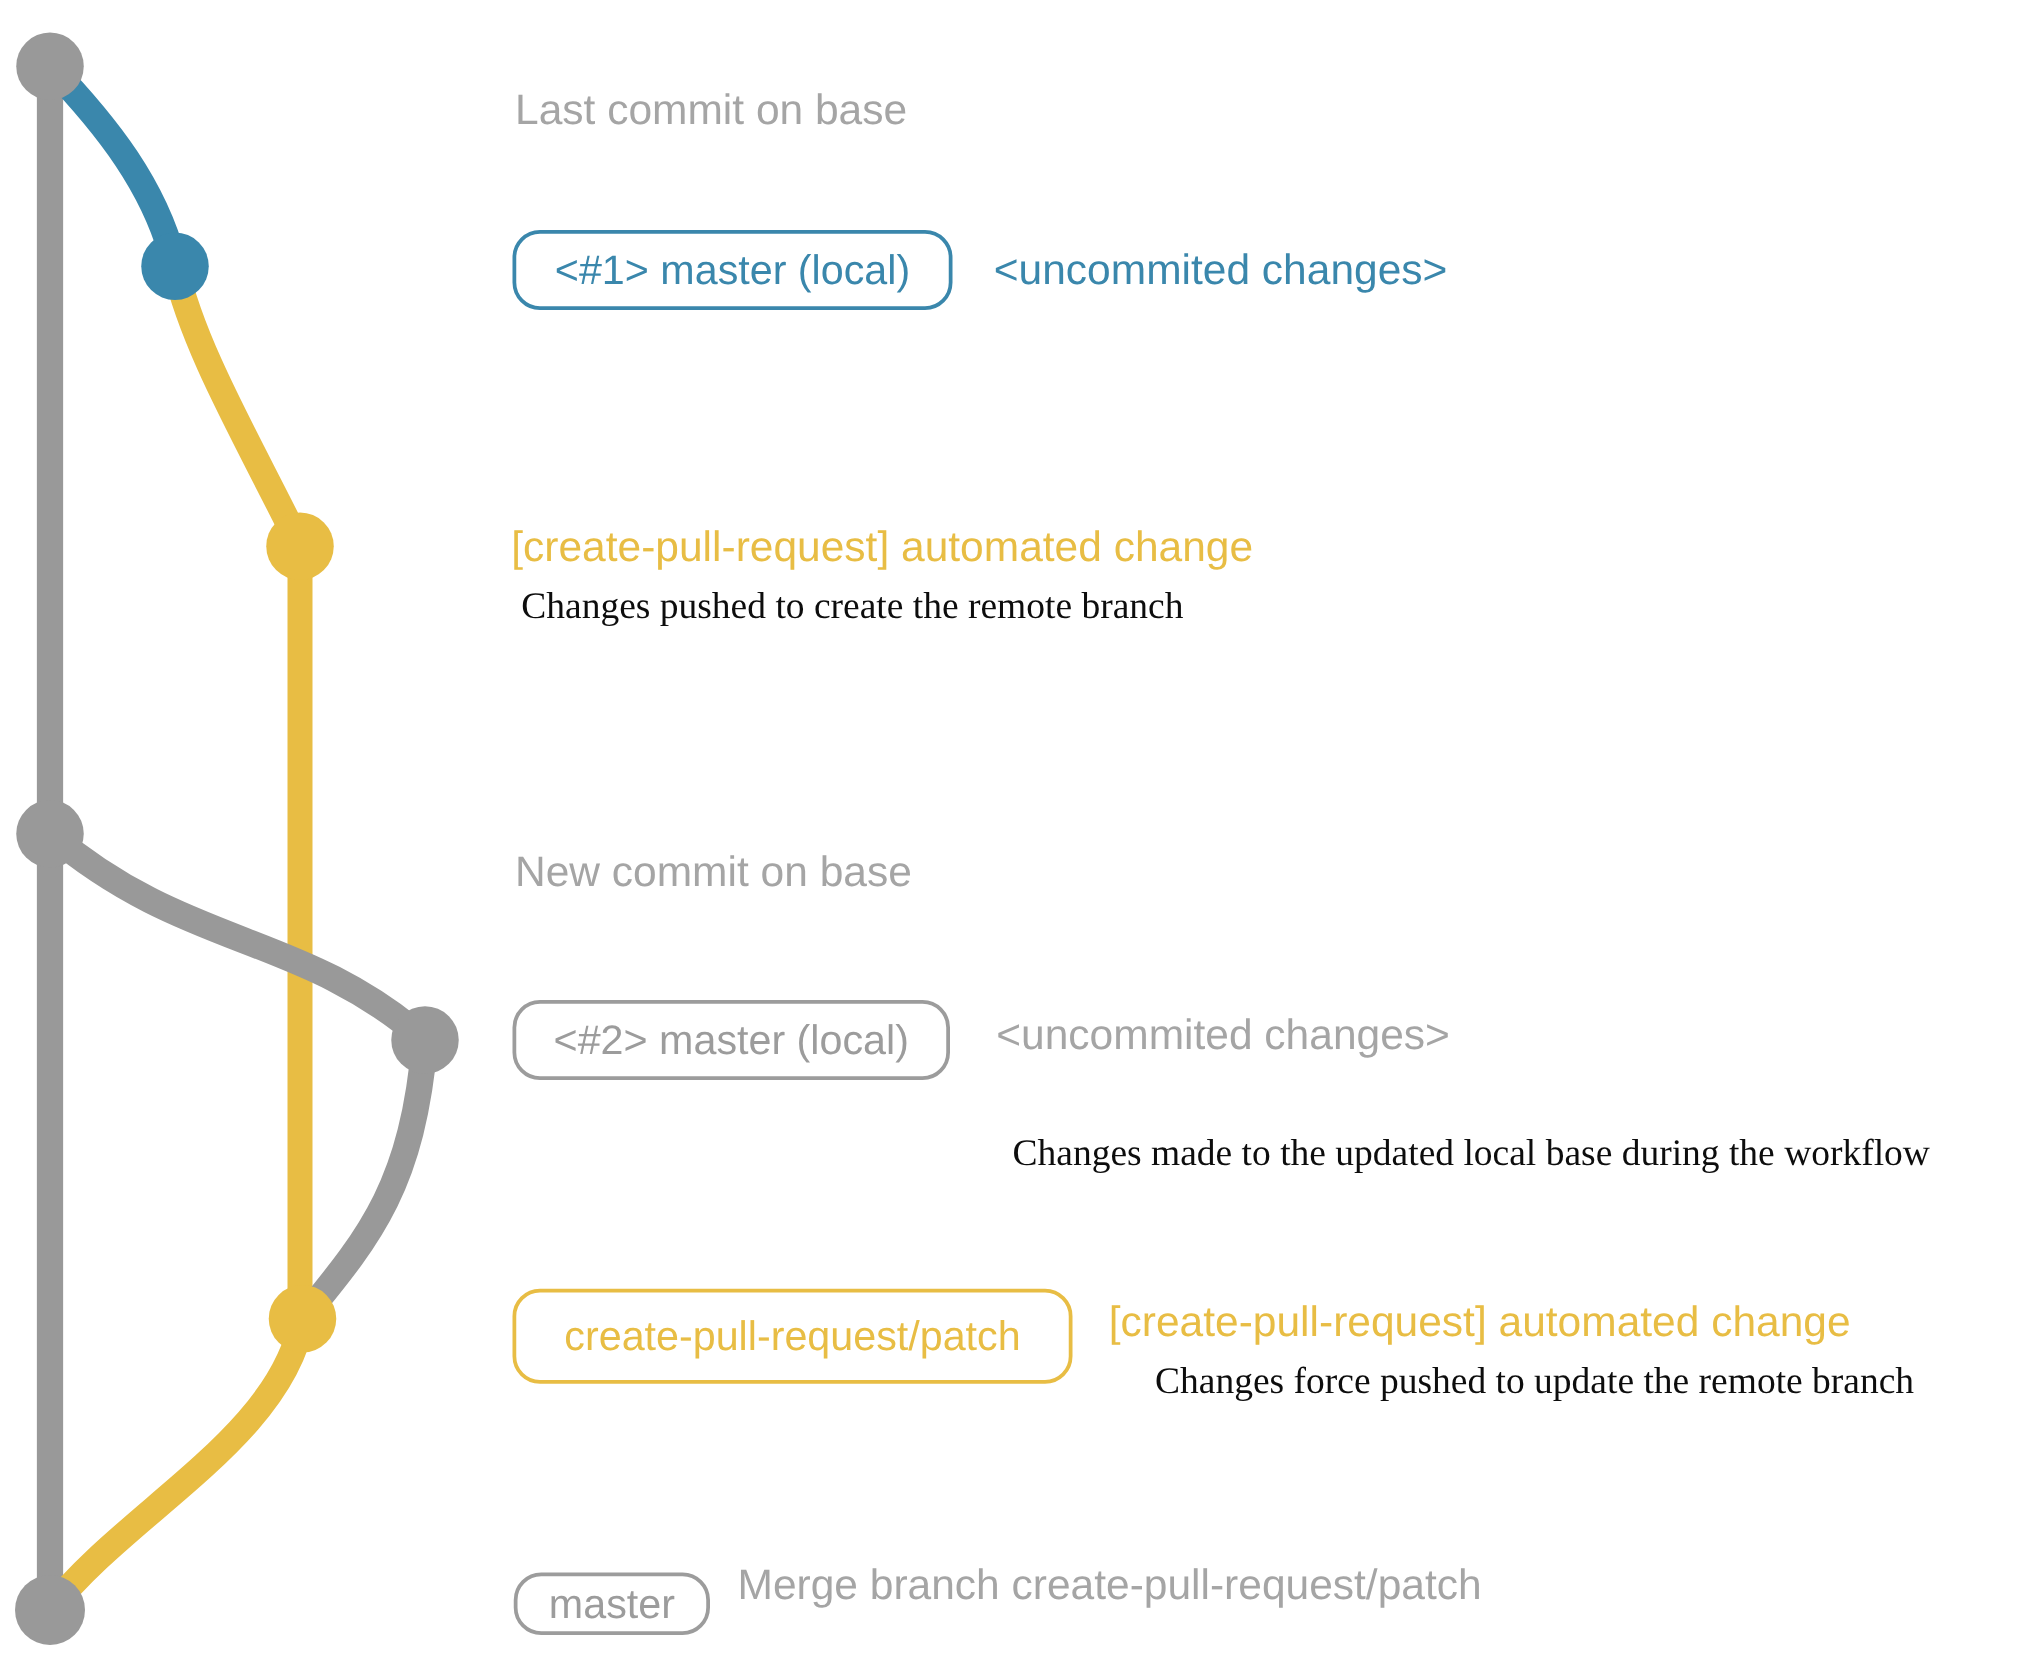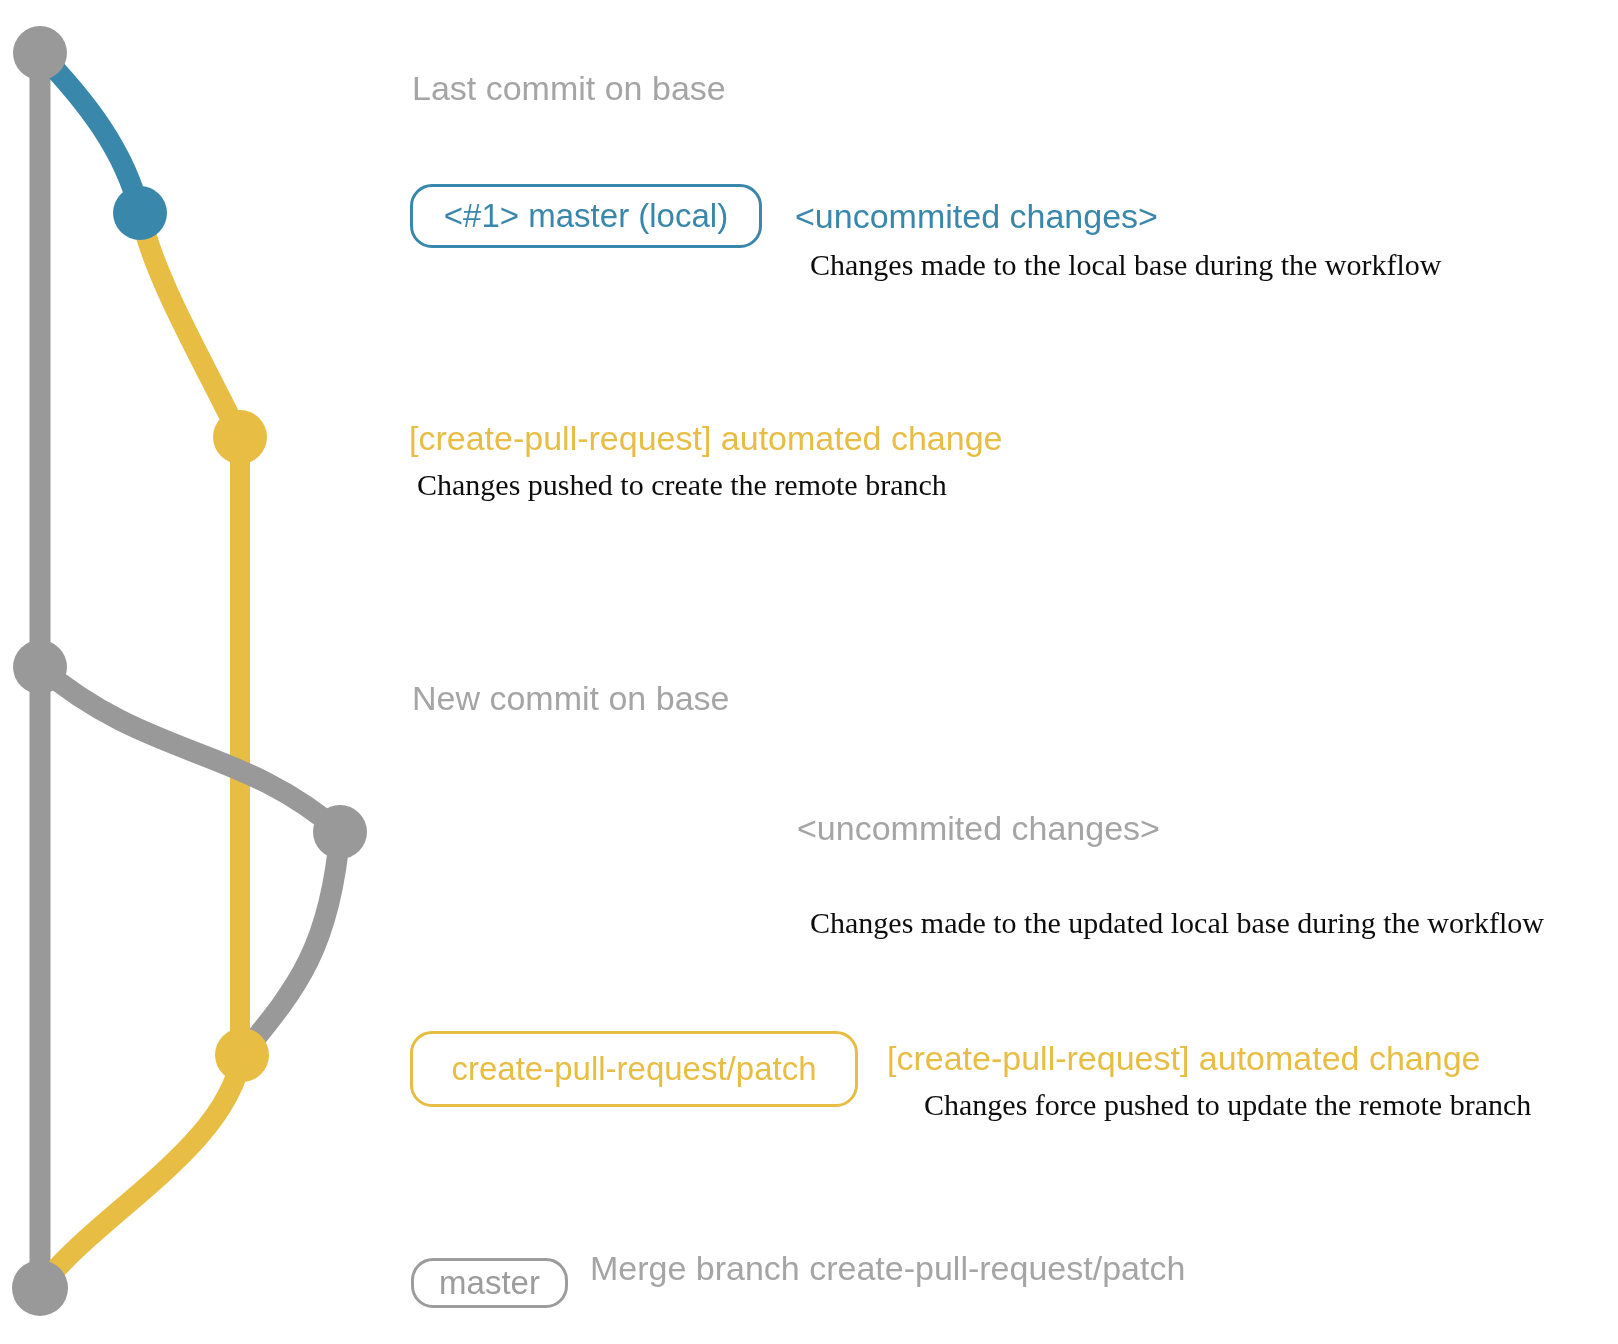--- a/index.html
+++ b/index.html
@@ -91,27 +91,27 @@
     <circle cx="40" cy="667" r="27" class="fill-gray"></circle>
     <circle cx="340" cy="832" r="27" class="fill-gray"></circle>
     <circle cx="242" cy="1055" r="27" class="fill-yellow"></circle>
     <circle cx="40" cy="1288" r="28" class="fill-gray"></circle>
   </svg>
 
   <div class="label gray" style="left:412px; top:36px;margin-top:34px;">Last commit on base</div>
 
   <div class="badge blue" style="left:410px; top:184px; width:352px;">&lt;#1&gt; master (local)</div>
   <div class="label blue" style="left:795px; top:198px;">&lt;uncommited changes&gt;</div>
-  <div class="note" style="left:810px; top:248px;">Changes made to the local base during the workflow</div>
 
   <div class="label yellow" style="left:409px; top:420px;">[create-pull-request] automated change</div>
   <div class="note" style="left:417px; top:468px;">Changes pushed to create the remote branch</div>
 
   <div class="label gray" style="left:412px; top:648px;margin-top:32px;">New commit on base</div>
 
+  <div class="badge gray" style="left:410px; top:800px; width:350px;">&lt;#2&gt; master (local)</div>
   <div class="label gray" style="left:797px; top:810px;">&lt;uncommited changes&gt;</div>
   <div class="note" style="left:810px; top:906px;">Changes made to the updated local base during the workflow</div>
 
   <div class="badge yellow" style="left:410px; top:1031px; width:448px; height:76px;">create-pull-request/patch</div>
   <div class="label yellow" style="left:887px; top:1040px;">[create-pull-request] automated change</div>
   <div class="note" style="left:924px; top:1088px;">Changes force pushed to update the remote branch</div>
 
   <div class="badge gray" style="left:411px; top:1258px; width:157px; height:50px;">master</div>
   <div class="label gray" style="left:590px; top:1250px;text-align:center;">Merge branch create-pull-request/patch</div>
 

